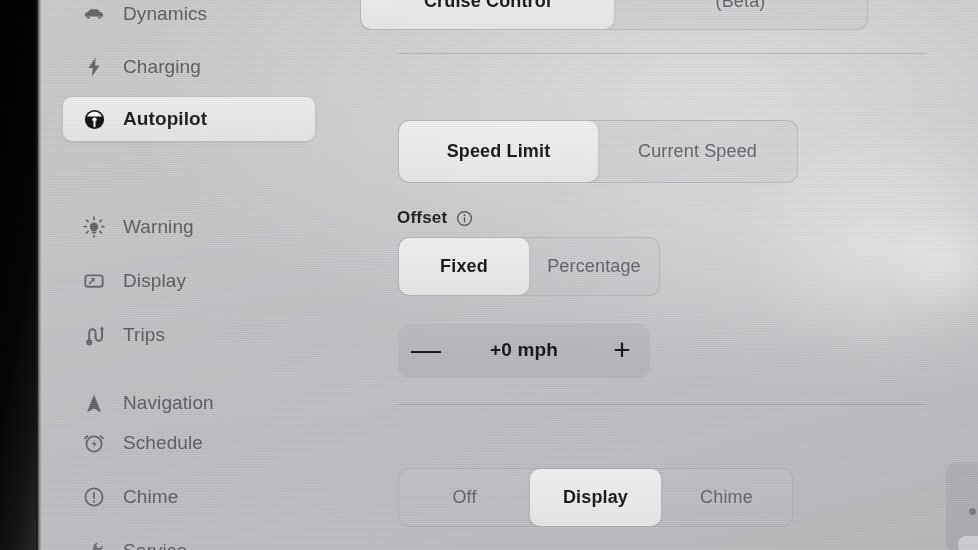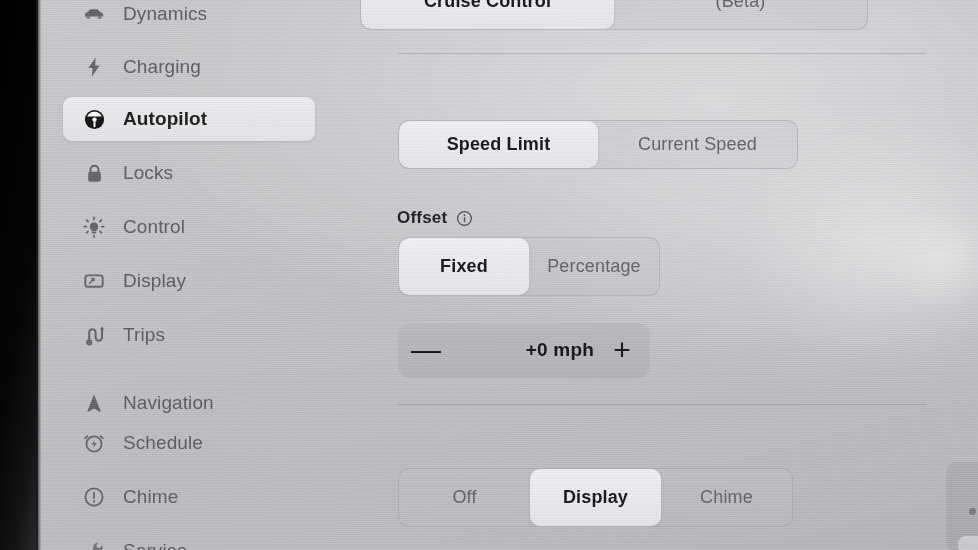--- a/index.html
+++ b/index.html
@@ -209,21 +209,21 @@
     align-items: center;
     justify-content: center;
     font-size: 30px;
     line-height: 1;
     color: #161618;
     font-weight: 500;
     user-select: none;
   }
   #step-val {
     flex: 1;
-    text-align: right;
+    text-align: center;
     font-size: 19px;
     color: #151517;
     font-weight: 600;
     letter-spacing: .2px;
   }
 
   
   .right-panel {
     position: absolute;
     right: -2px;
@@ -280,48 +280,39 @@
           <svg width="25" height="25" viewBox="0 0 24 24">
             <circle cx="12" cy="12" r="9.2" fill="#111114"></circle>
             <path d="M12 4.6c-3.3 0-6.1 2-7 4.6h14c-.9-2.6-3.7-4.6-7-4.6z" fill="#ffffff"></path>
             <circle cx="12" cy="12.1" r="2.1" fill="#ffffff"></circle>
             <rect x="11.05" y="13.6" width="1.9" height="5.8" rx=".9" fill="#ffffff"></rect>
           </svg>
         </span>
         <span class="nav-label">Autopilot</span>
       </div>
 
-      <div class="nav-item" style="top:151px">
-        <span class="nav-ico">
-          <svg width="23" height="23" viewBox="0 0 24 24">
-            <path d="M7.8 10.5V8.2a4.2 4.2 0 1 1 8.4 0v2.3" fill="none" stroke="#646367" stroke-width="2.1"></path>
-            <rect x="5.4" y="10.3" width="13.2" height="10.4" rx="2.4" fill="#646367"></rect>
-          </svg>
-        </span>
-        <span class="nav-label">Locks</span>
-      </div>
 
       <div class="nav-item" style="top:205px">
         <span class="nav-ico">
           <svg width="24" height="24" viewBox="0 0 24 24">
             <path d="M12 7.6a4.1 4.1 0 0 0-2.5 7.4v1.5h5V15A4.1 4.1 0 0 0 12 7.6z" fill="#646367"></path>
             <rect x="9.9" y="17.1" width="4.2" height="1.5" rx=".7" fill="#646367"></rect>
             <g stroke="#646367" stroke-width="1.7" stroke-linecap="round">
               <path d="M12 2.3v2.1"></path>
                 <path d="M12 20.6v1.3"></path>
               <path d="M4.6 5.1 6.1 6.6"></path>
                 <path d="M17.9 16.4l1.5 1.5"></path>
               <path d="M19.4 5.1 17.9 6.6"></path>
                 <path d="M6.1 16.4l-1.5 1.5"></path>
               <path d="M2.2 11.6h2.1"></path>
                 <path d="M19.7 11.6h2.1"></path>
             </g>
           </svg>
         </span>
-        <span class="nav-label">Control</span>
+        <span class="nav-label">Warning</span>
       </div>
 
       <div class="nav-item" style="top:259px">
         <span class="nav-ico">
           <svg width="24" height="24" viewBox="0 0 24 24">
             <rect x="3.3" y="6.4" width="17.4" height="11.4" rx="2.6" fill="none" stroke="#646367" stroke-width="1.9"></rect>
             <path d="M7.6 14.4 11.8 9.8" stroke="#646367" stroke-width="1.5" stroke-linecap="round"></path>
             <path d="M11.9 9.6h-2.4" stroke="#646367" stroke-width="1.4" stroke-linecap="round"></path>
             <path d="M11.9 9.6v2.4" stroke="#646367" stroke-width="1.4" stroke-linecap="round"></path>
           </svg>
@@ -385,21 +376,21 @@
     <div id="content">
 
       <div class="seg" id="mode-tabs" style="left:22px; top:-28px; width:508px; height:58px;">
         <div class="seg-opt sel">Cruise Control</div>
         <div class="seg-opt">(Beta)</div>
       </div>
 
       <div class="divider" style="left:60px; top:53px; width:528px;"></div>
 
 
-      <div class="seg" style="left:60px; top:120px; width:400px; height:49px;">
+      <div class="seg" style="left:60px; top:120px; width:400px; height:63px;">
         <div class="seg-opt sel">Speed Limit</div>
         <div class="seg-opt">Current Speed</div>
       </div>
 
       <div class="sec-head" style="left:59px; top:208px;">
         <span class="sec-title">Offset</span>
         <span>
           <svg class="info-ico" width="17" height="17" viewBox="0 0 20 20">
             <circle cx="10" cy="10" r="8.1" fill="none" stroke="#4f4e53" stroke-width="1.5"></circle>
             <circle cx="10" cy="6.1" r="1.05" fill="#4f4e53"></circle>

